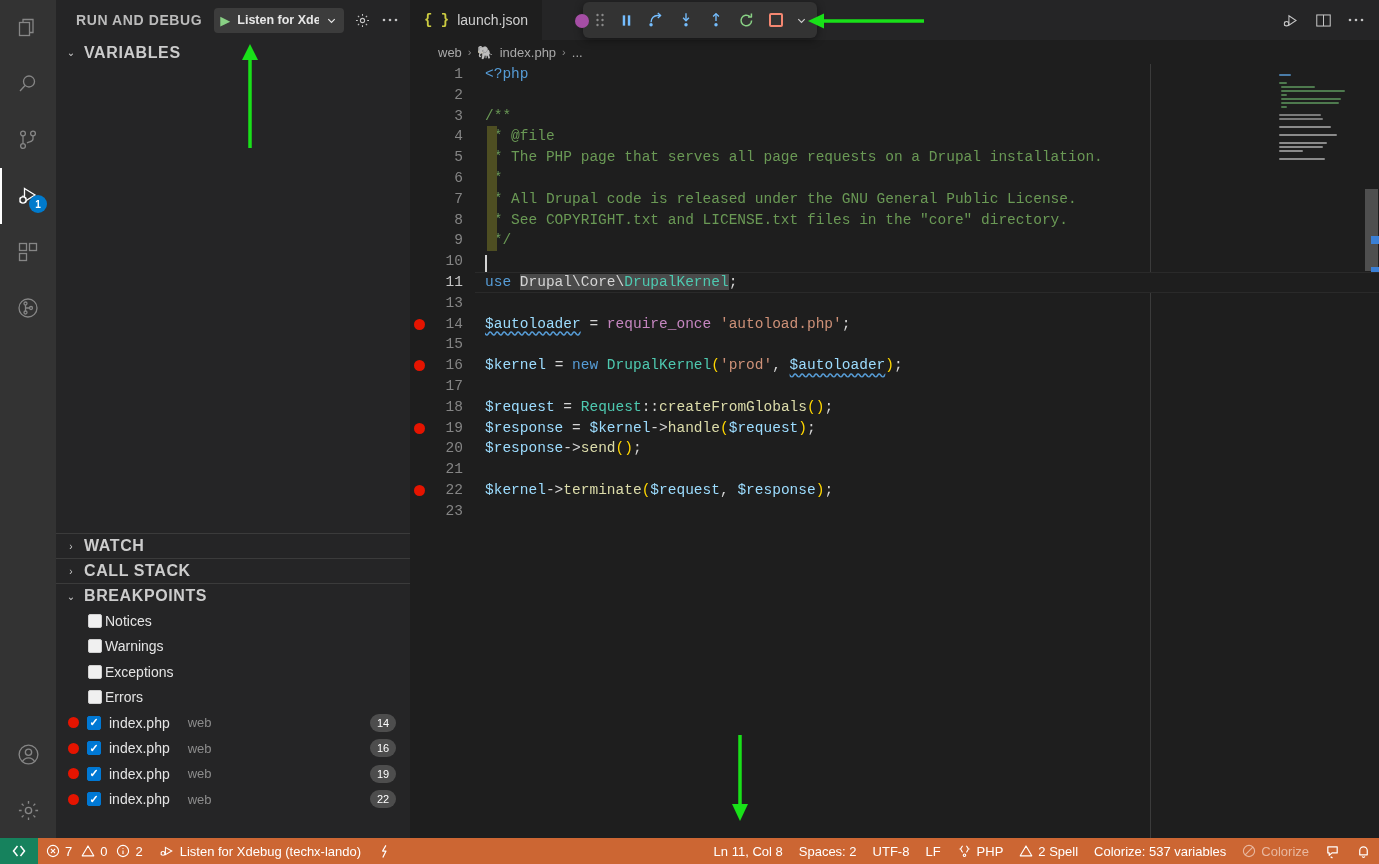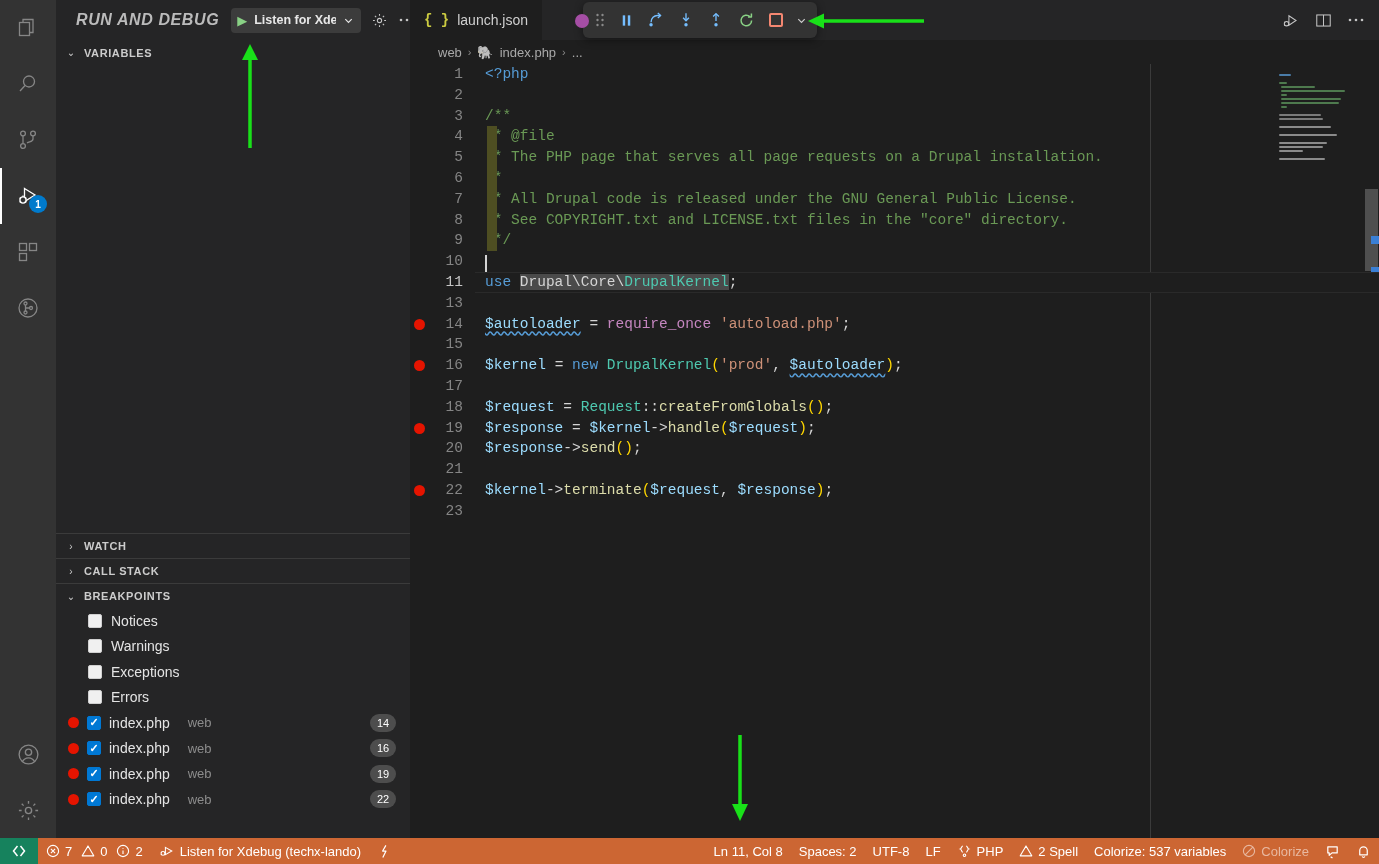--- a/index.html
+++ b/index.html
@@ -42,22 +42,22 @@
   
   .sidebar {
     position: absolute; left: 56px; top: 0; width: 354px; height: 838px;
     background: #252526;
   }
   .sidebar-header {
     height: 40px; display: flex; align-items: center;
     padding-left: 20px; gap: 10px;
   }
   .sidebar-title {
-    font-size: 16px; font-weight: bold; letter-spacing: .6px;
-    color: #bbbbbb; text-transform: uppercase; white-space: nowrap; font-style: italic;
+    font-size: 14px; font-weight: bold; letter-spacing: .6px;
+    color: #bbbbbb; text-transform: uppercase; white-space: nowrap;
   }
   .config-select {
     display: flex; align-items: center; gap: 7px;
     background: #3c3c3c; border-radius: 4px;
     height: 25px; padding: 0 7px 0 6px; margin-left: 2px;
     max-width: 132px;
   }
   .config-name {
     font-size: 12.5px; color: #e7e7e7; font-weight: bold;
     white-space: nowrap; overflow: hidden; max-width: 82px;
@@ -65,28 +65,28 @@
   .tri-play { color: #89d185; font-size: 13px; line-height: 1; }
   .hdr-icon { color: #c5c5c5; display: flex; align-items: center; }
 
   .section-head {
     height: 25px; display: flex; align-items: center; gap: 6px;
     padding-left: 8px;
     border-top: 1px solid #3b3b3b;
   }
   .section-head.first { border-top: none; }
   .section-label {
-    font-size: 11px; font-weight: bold; letter-spacing: .6px; color: #cccccc;
+    font-size: 16px; font-weight: bold; letter-spacing: .6px; color: #cccccc;
   }
   .chev { width: 14px; text-align: center; color: #cccccc; font-size: 10px; }
 
   .vars-body { height: 468px; }
 
   .bp-filter {
-    height: 25.5px; display: flex; align-items: center; gap: 9px;
+    height: 25.5px; display: flex; align-items: center; gap: 3px;
     padding-left: 32px;
     text-align: center;
   }
   .cb {
     width: 14px; height: 14px; border-radius: 2px;
     background: #f0f0f0; border: 1px solid #d0d0d0;
     flex: 0 0 auto;
   }
   .cb.checked {
     background: #0078d4; border-color: #0078d4;

